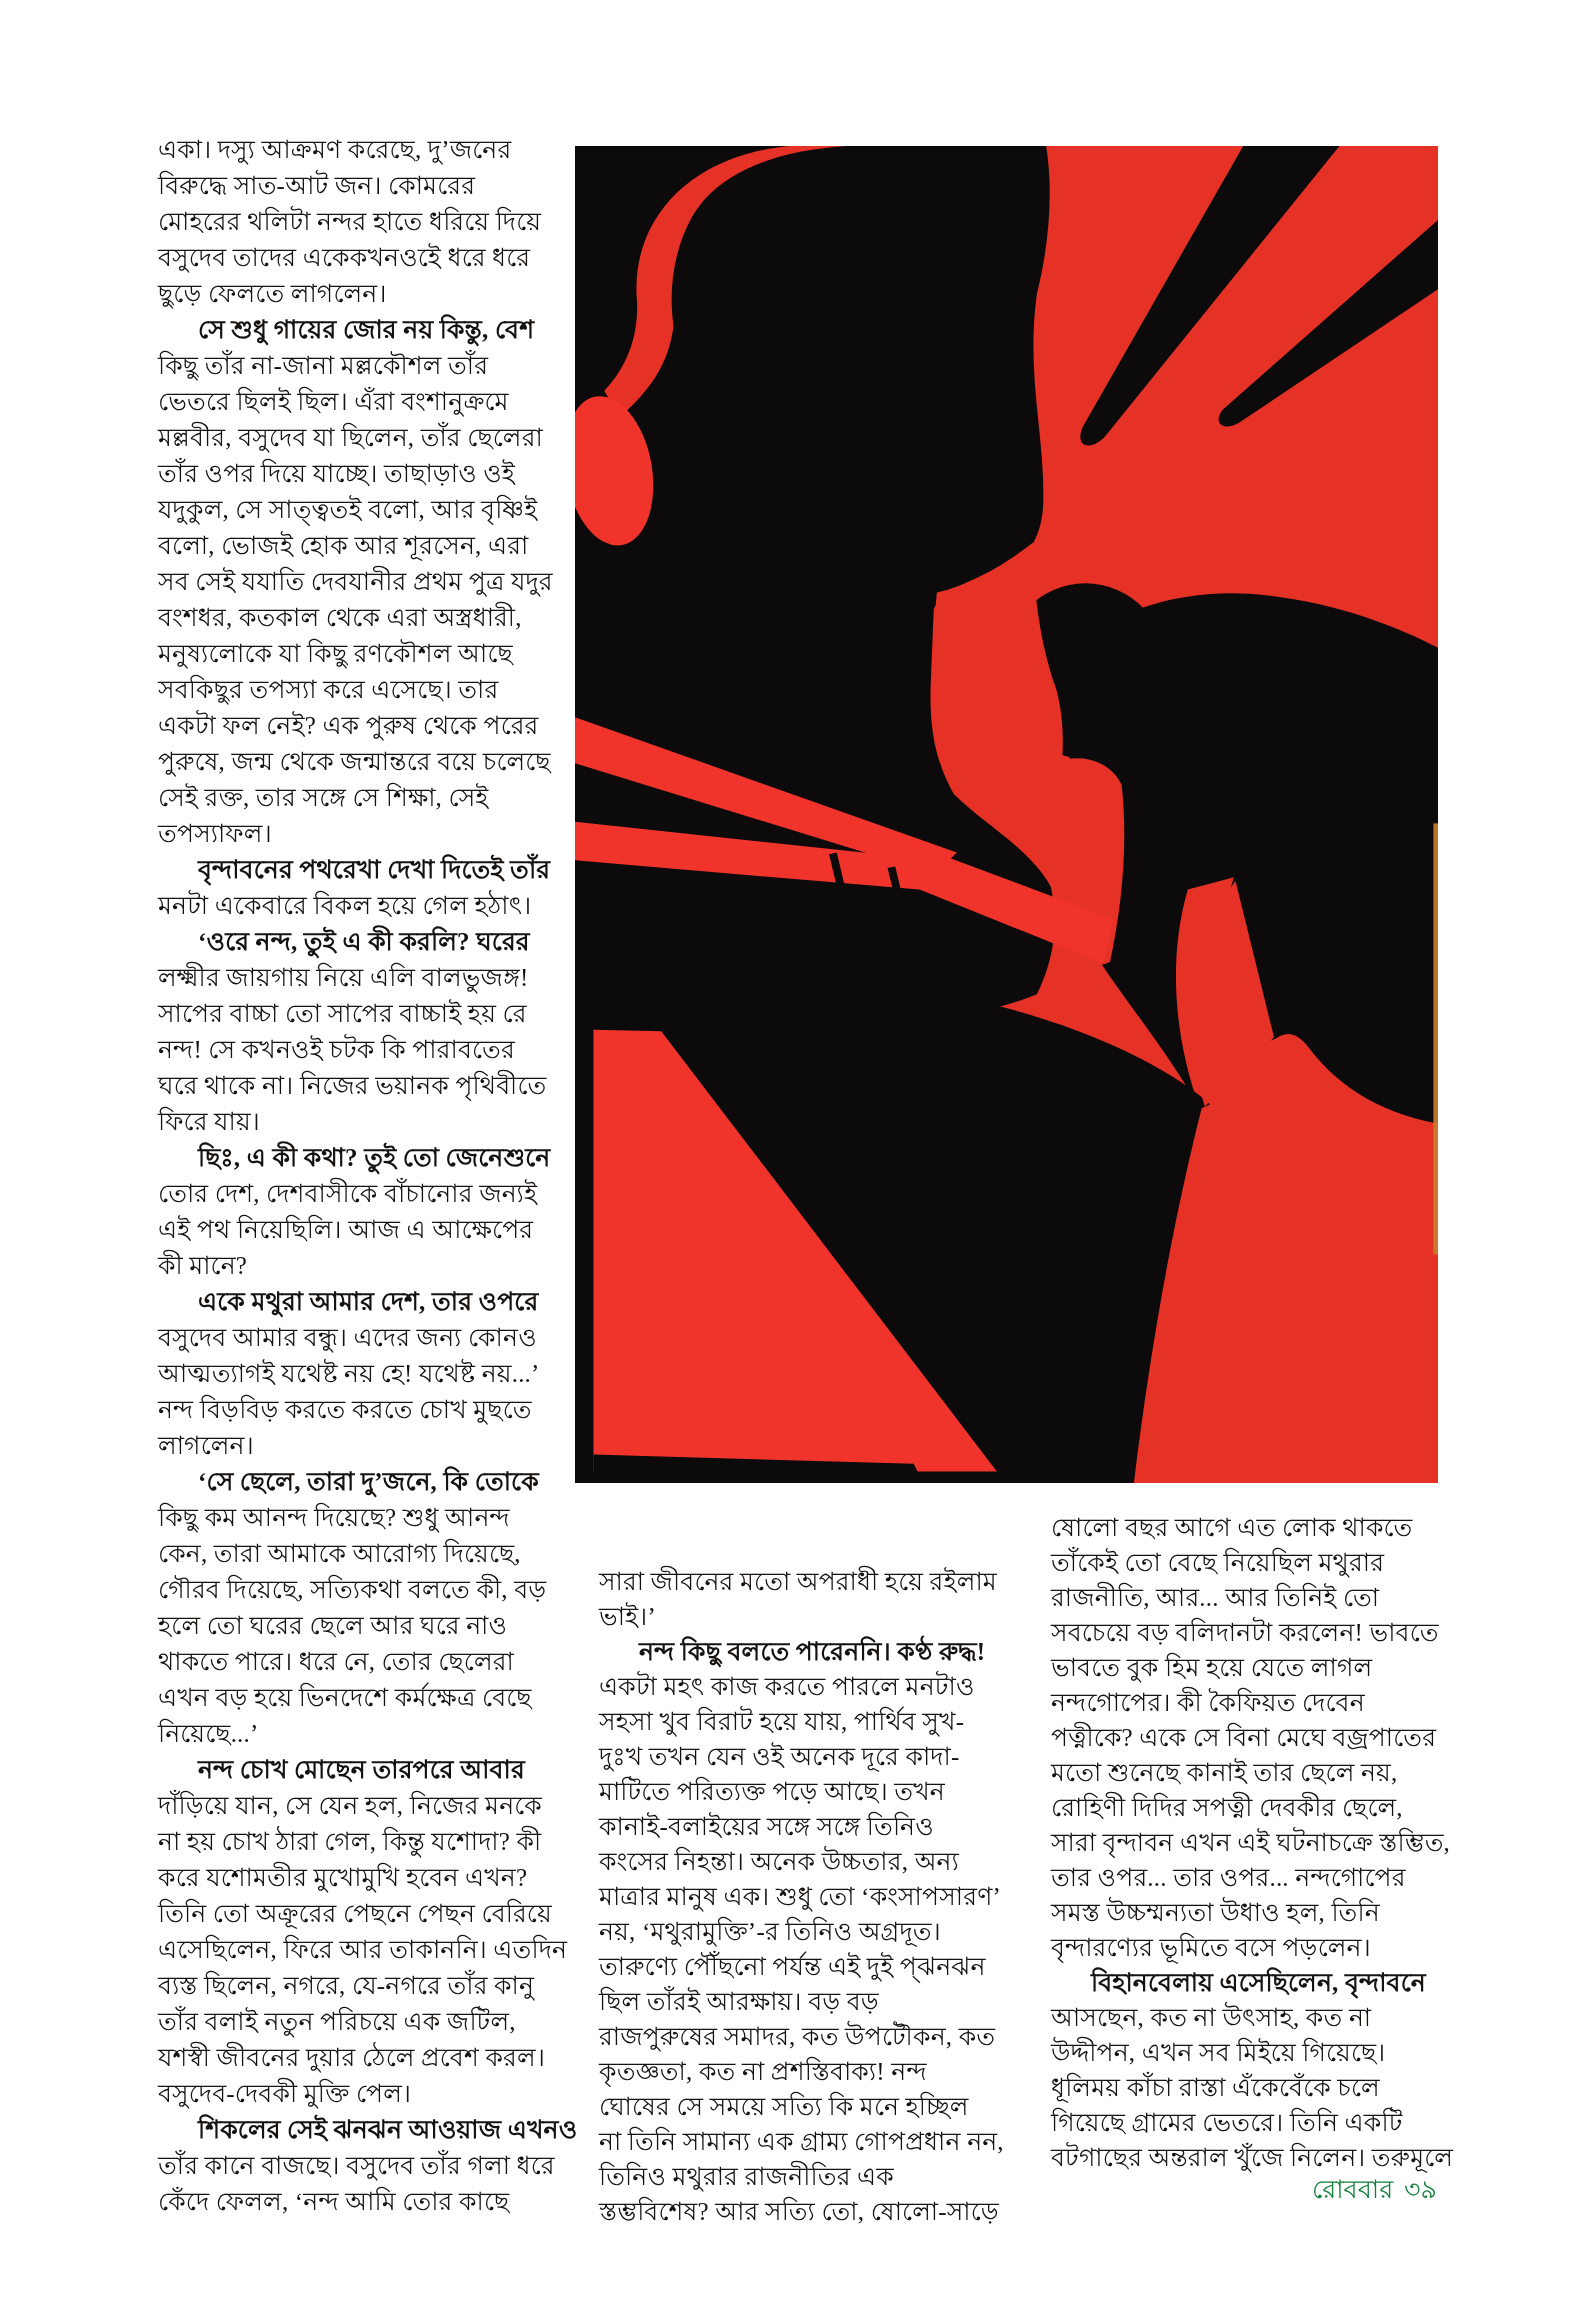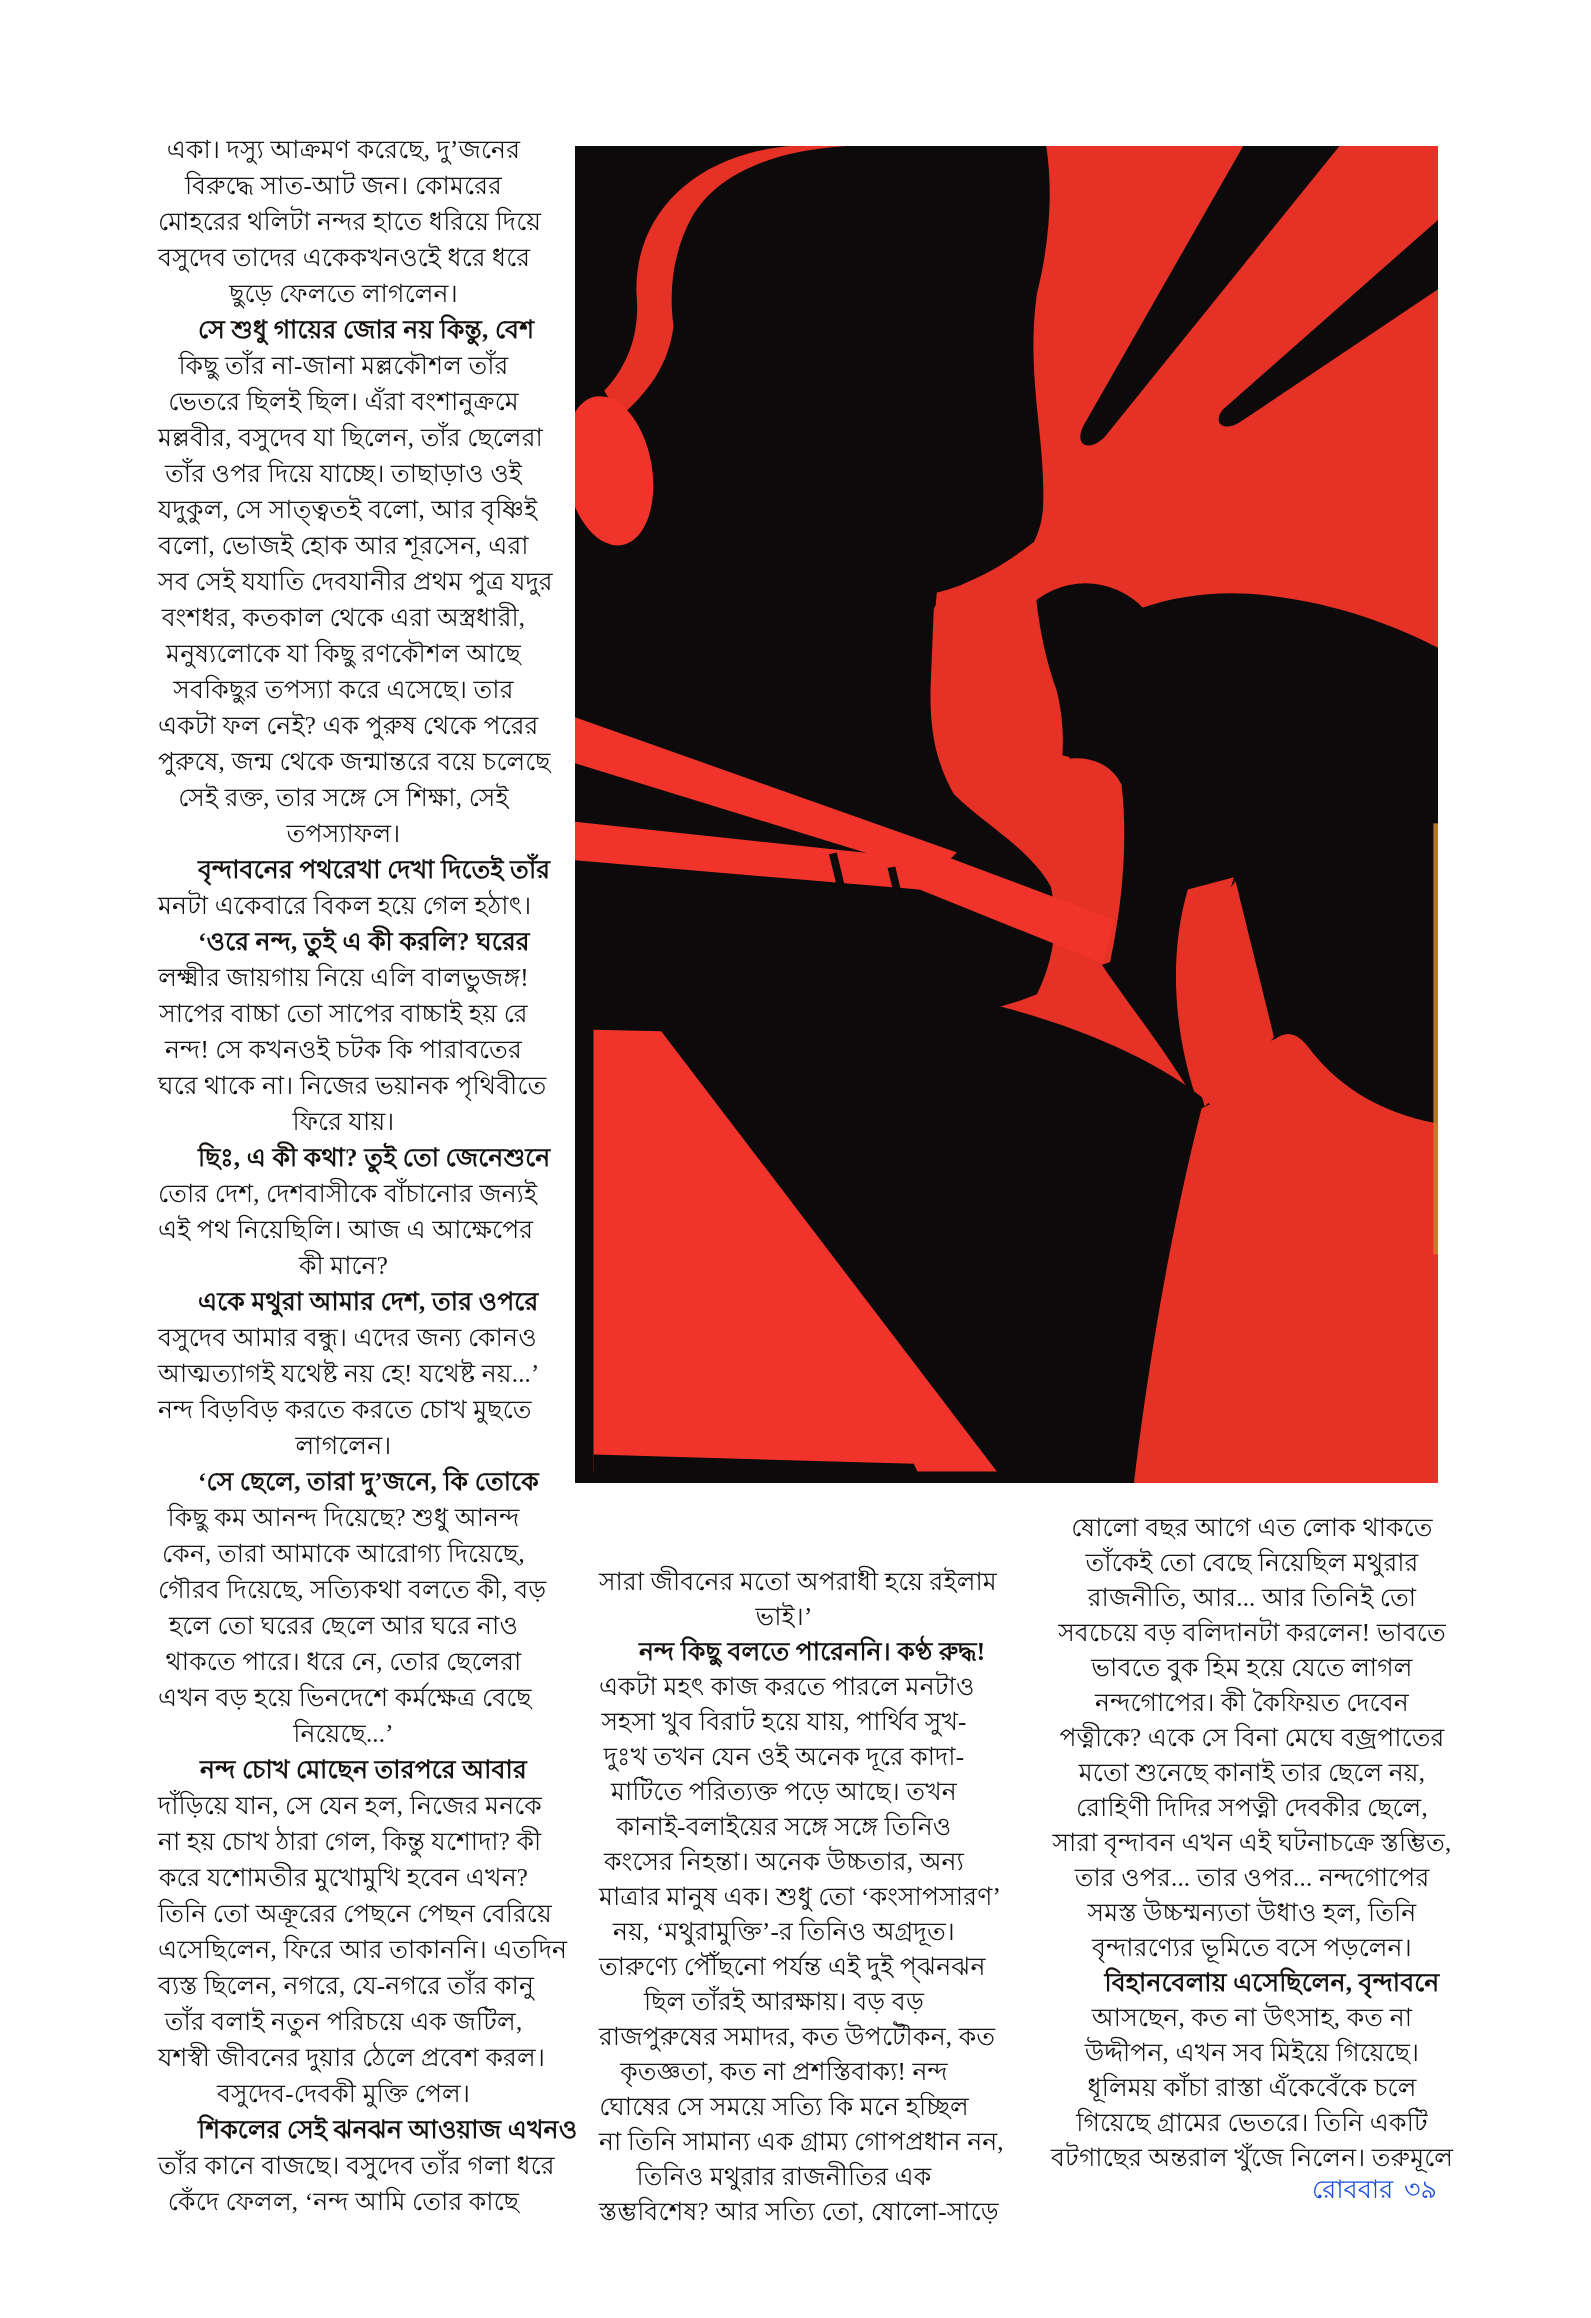--- a/index.html
+++ b/index.html
@@ -1,32 +1,32 @@
 <!DOCTYPE html>
 <html style="font-size:12.3px"><head>
 <meta charset="utf-8">
 <style>
   html,body{margin:0;padding:0;}
   body{
     width:1591px;height:2319px;position:relative;background:#ffffff;
     font-family:"Liberation Serif","DejaVu Serif",serif;
     color:#151210;overflow:hidden;
   }
-  .col{position:absolute;text-align:center;}
+  .col{position:absolute;}
   .tline{white-space:nowrap;font-size:25px;height:36px;line-height:36px;letter-spacing:0.2px;}
   .bcol .tline{height:35px;line-height:35px;}
   .tline.indent{padding-left:40px;font-weight:bold;}
   #left-column{left:158px;top:132px;width:371px;}
   #middle-column{left:599px;top:1564px;width:370px;}
   #right-column{left:1035px;top:1510px;width:402px;margin-left:16px;}
   #illustration{position:absolute;left:575px;top:146px;width:863px;height:1337px;}
   #illustration svg{display:block;width:100%;height:100%;}
   #page-footer{
     position:absolute;top:2175px;left:1129px;width:308px;text-align:right;
-    font-size:25.4px;line-height:28px;font-weight:500;color:#1d4ed8;
+    font-size:25.4px;line-height:28px;font-weight:500;color:#15803d;
   }
   #page-footer .num{padding-left:10.8px;}
 </style>
 </head>
 <body>
 
 <div class="col" id="left-column">
     <div class="tline">একা। দস্যু আক্রমণ করেছে, দু’জনের</div>
     <div class="tline">বিরুদ্ধে সাত-আট জন। কোমরের</div>
     <div class="tline">মোহরের থলিটা নন্দর হাতে ধরিয়ে দিয়ে</div>

